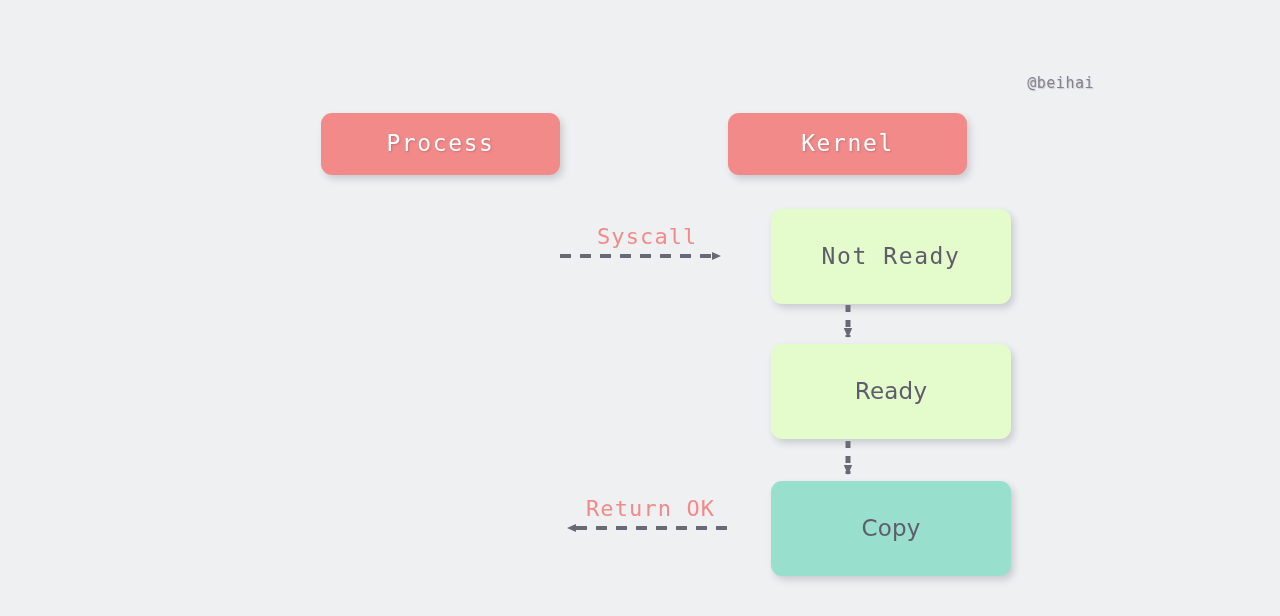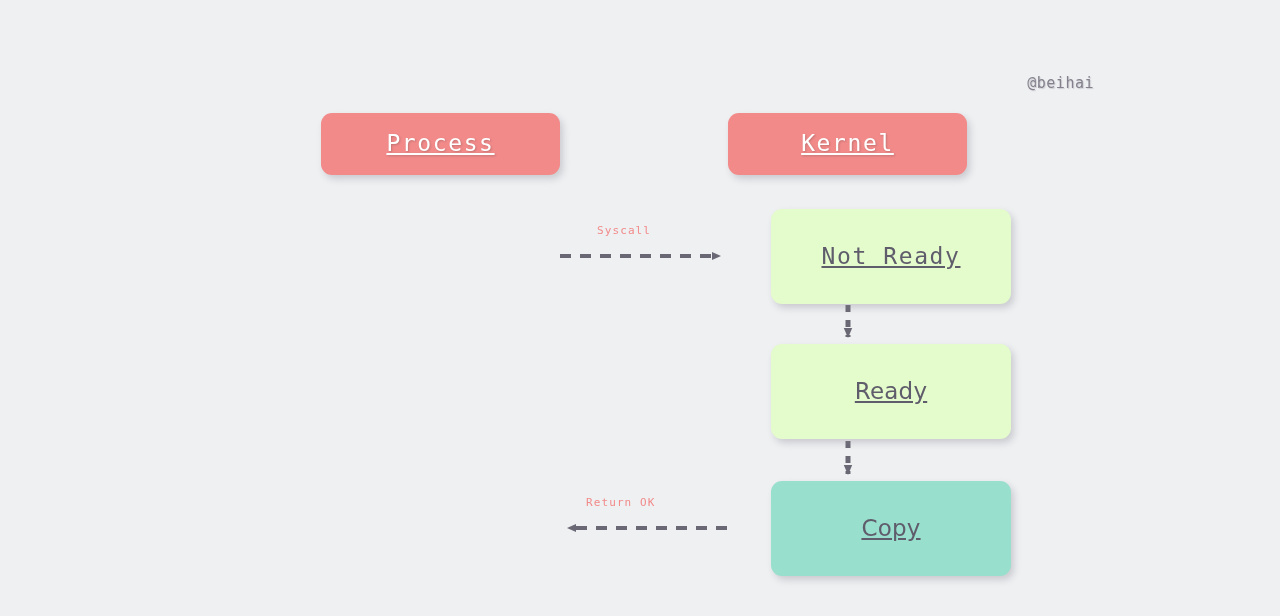--- a/index.html
+++ b/index.html
@@ -51,21 +51,20 @@
     box-sizing: border-box;
     border-radius: 11px;
     display: flex;
     align-items: center;
     justify-content: center;
     box-shadow: 3px 4px 7px rgba(130,130,140,0.33);
   }
   .node-label {
     text-align: center;
     line-height: 1.1;
-    text-decoration: underline;
   }
 
   
   .header-box {
     background: #f28a8a;
     height: 62px;
     width: 239px;
     top: 113px;
   }
   .header-box .node-label {
@@ -126,21 +125,21 @@
   #box-ready .node-label,
   #box-copy .node-label {
     font-family: "DejaVu Sans", sans-serif;
     letter-spacing: 0.2px;
   }
 
   
   .edge-label {
     position: absolute;
     font-family: "DejaVu Sans Mono", monospace;
-    font-size: 11px;
+    font-size: 22px;
     letter-spacing: 1.1px;
     color: #f28a8a;
     white-space: nowrap;
   }
   #label-syscall  { left: 597px; top: 224px; }
   #label-returnok { left: 586px; top: 496px; }
 
   
   .edges {
     position: absolute;

